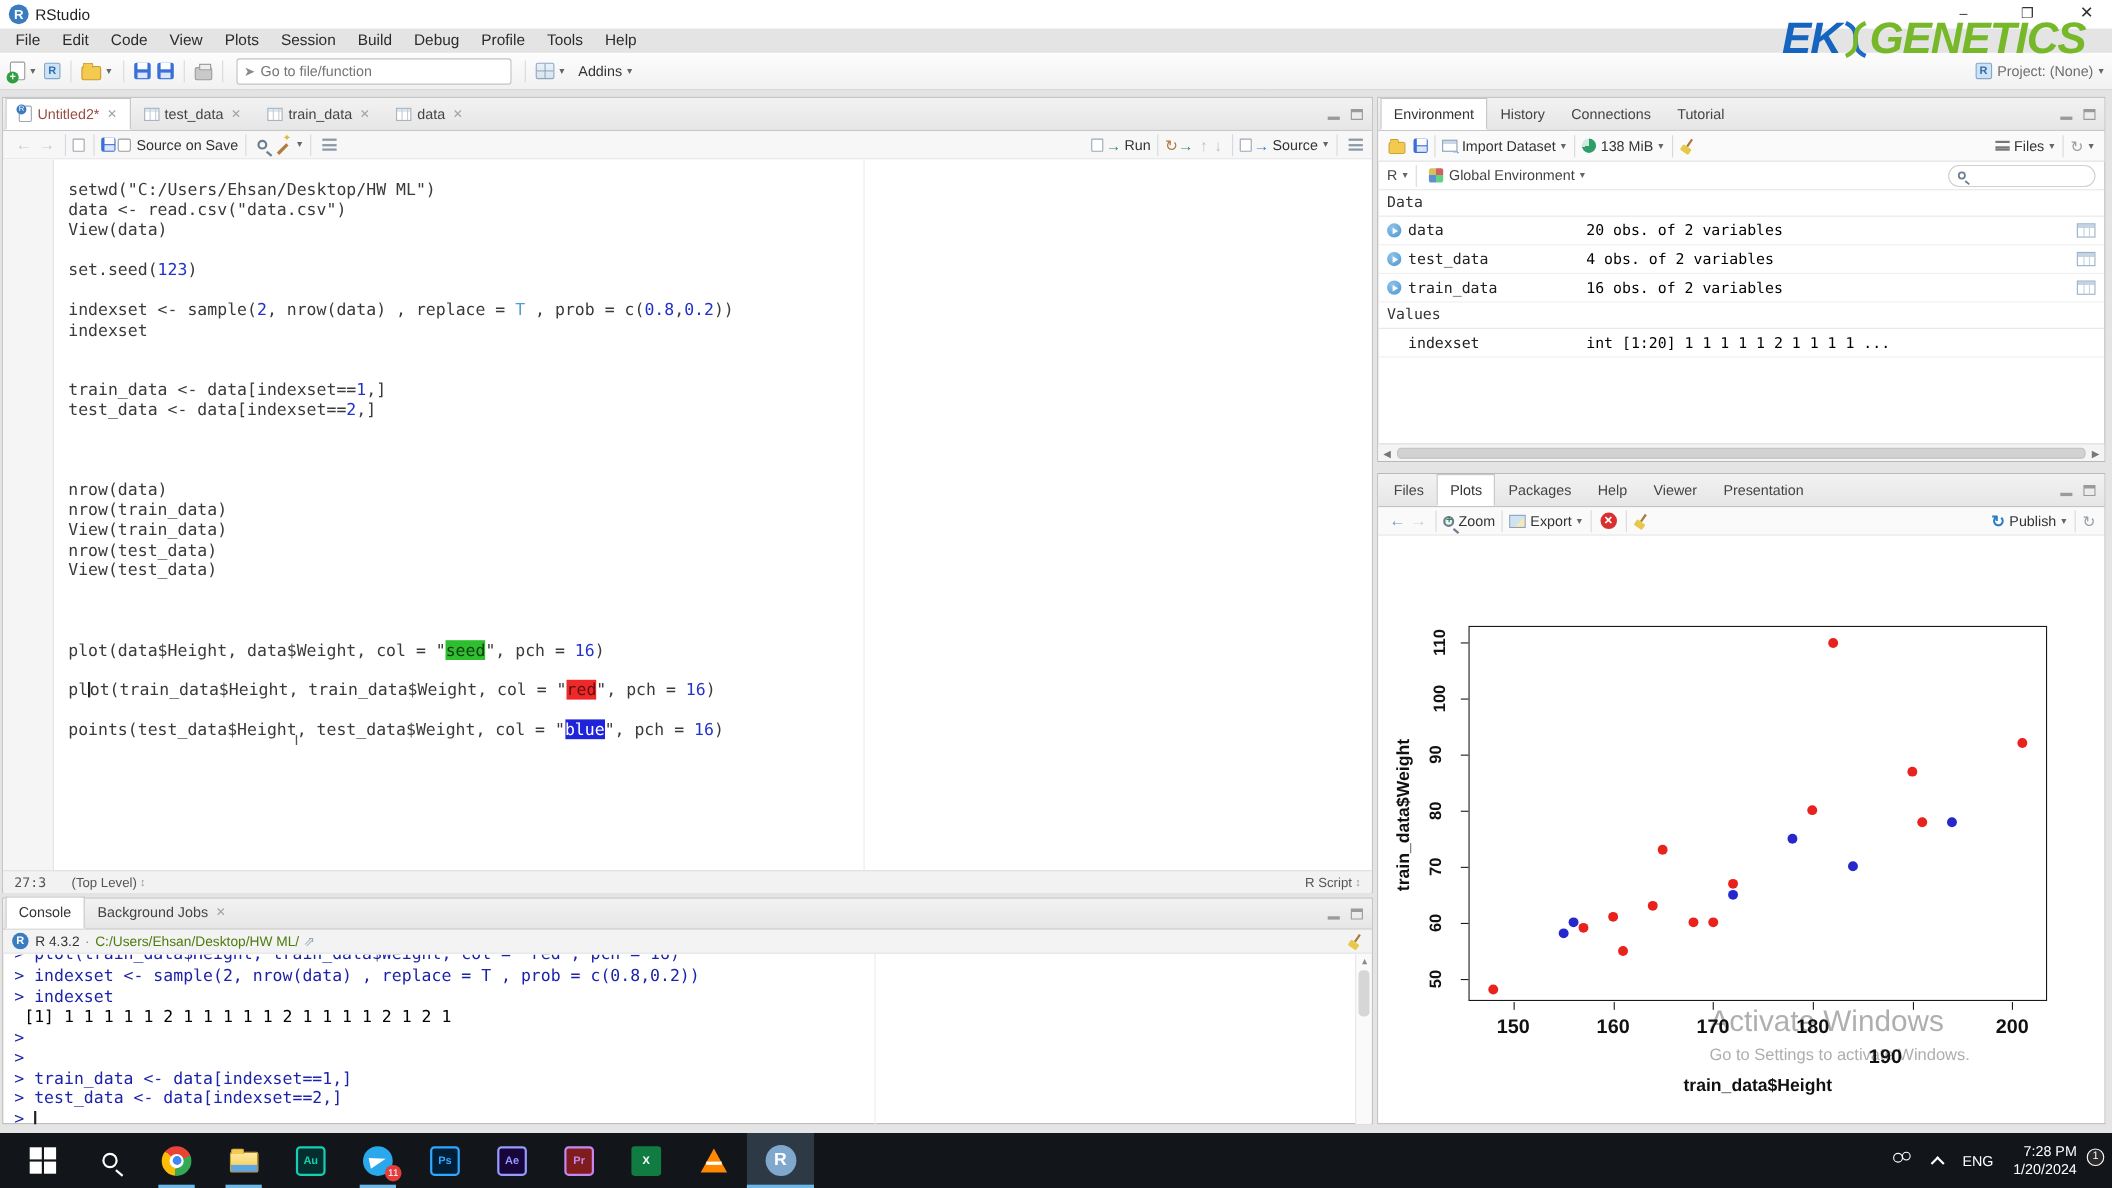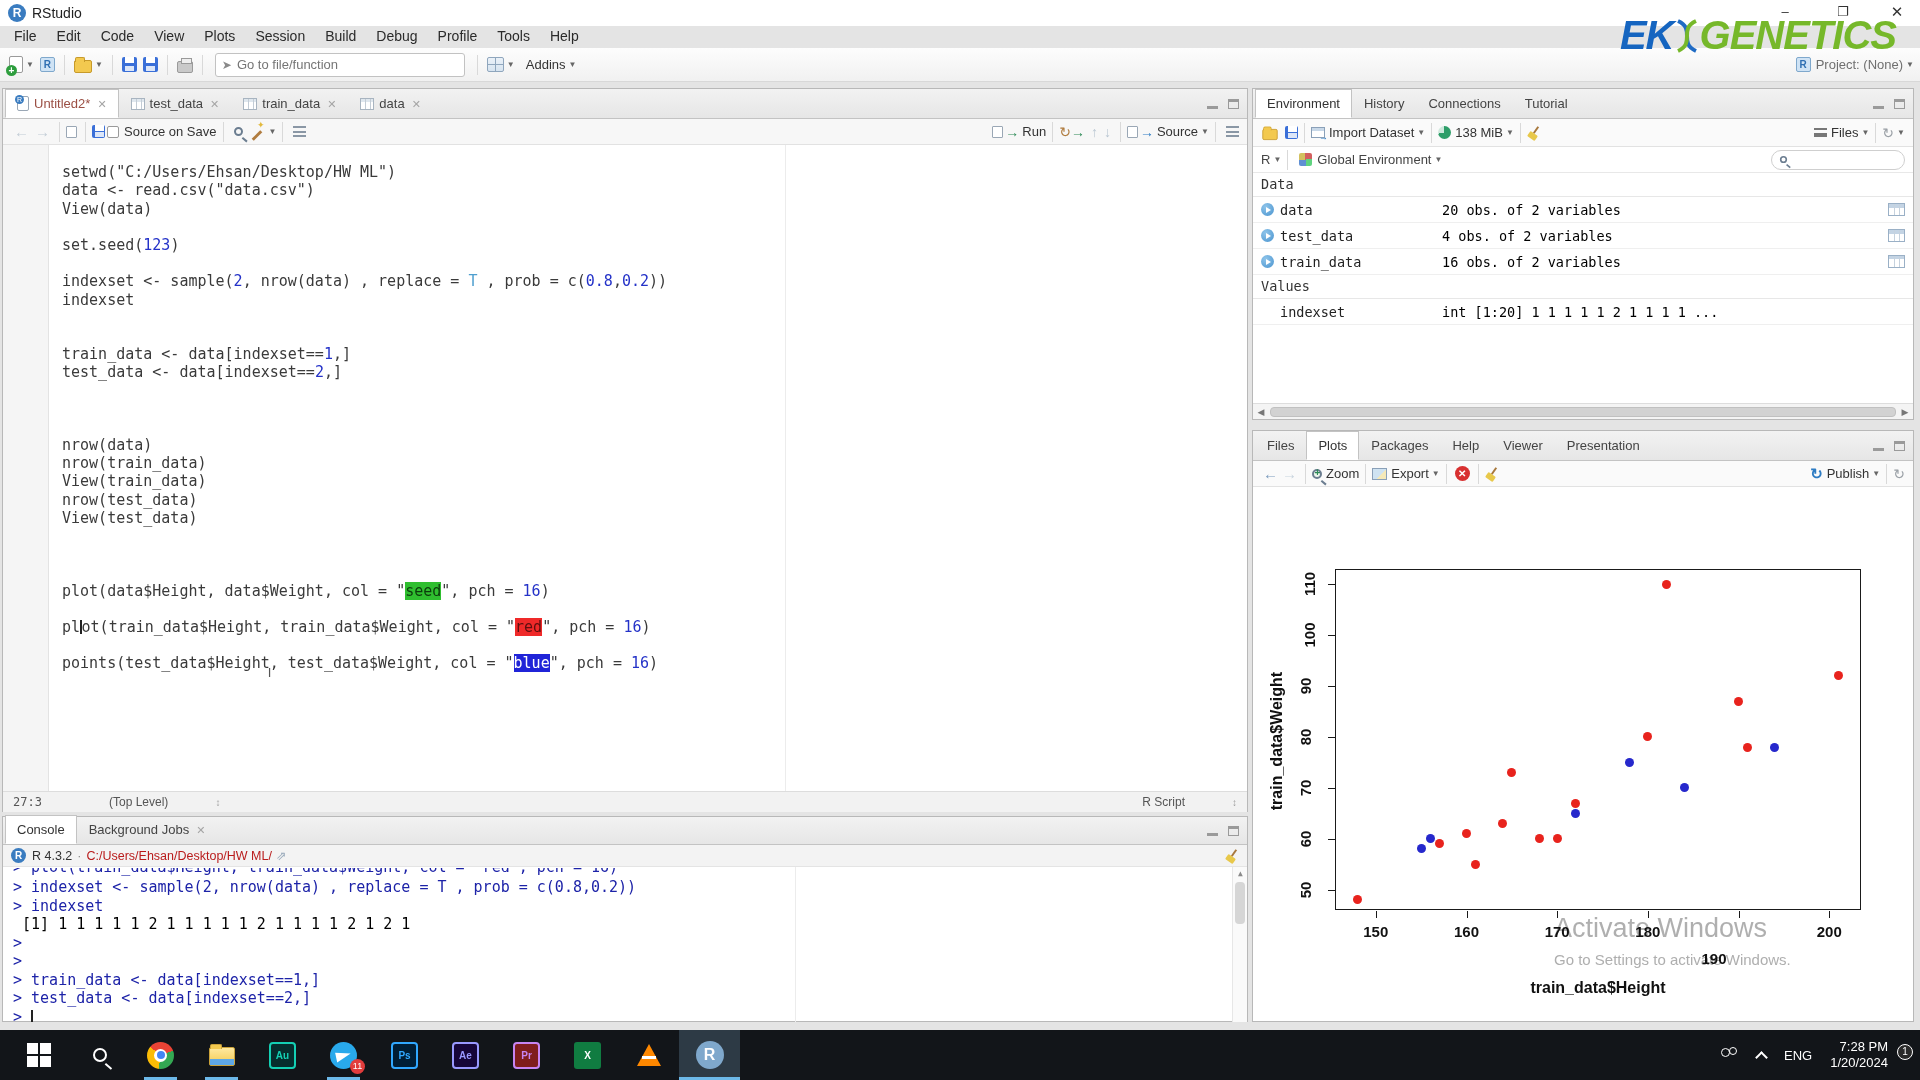--- a/index.html
+++ b/index.html
@@ -105,21 +105,21 @@
   .codeline .ln { width:46px; flex:none; text-align:right; padding-right:9px; color:#9c9c9c; font-size:13px;
     background:#f5f5f5; border-right:1px solid #e3e3e3; }
   .codeline .ct { padding-left:13px; }
   .seg-n { color:#2432c8; } .seg-k { color:#4f9fcf; }
   .seg-gchip { background:#2fbe2f; color:#0c3b0c; }
   .seg-rchip { background:#ef2929; color:#5e0f0f; }
   .seg-bchip { background:#2024d8; color:#fff; }
   .cursorbar { display:inline-block; width:1.5px; height:14px; background:#222; vertical-align:-2px; }
   #ibeam { position:absolute; left:262px; top:520px; width:9px; height:15px; color:#555; font-size:13px; text-align:center; }
   #srcstatus { height:21px; border-top:1px solid #ddd; background:#f2f2f2; display:flex; align-items:center;
-    font-size:12px; color:#555; padding:0 10px;gap:44px; }
+    font-size:12px; color:#555; padding:0 10px; }
   #srcstatus .pos { width:52px; }
   .udmini { color:#999; font-size:10px; margin-left:3px; }
 
   
   #conhdr { height:22px; background:#f3f3f3; border-bottom:1px solid #e4e4e4; display:flex; align-items:center;
     padding:0 8px; font-size:12.5px; }
   .ricon-sm { width:15px; height:15px; border-radius:50%; background:#3a7cc0; color:#fff; font-size:10px;
     font-weight:bold; text-align:center; line-height:15px; margin-right:6px; }
   #conout { position:relative; height:155px; padding:1px 0 0 10px; font-family:"DejaVu Sans Mono",monospace;
     font-size:15px; overflow:hidden; }
@@ -176,21 +176,21 @@
     transform:rotate(40deg); transform-origin:0 0; }
   .img-ic { width:15px; height:12px; border:1px solid #8aa0b8; background:linear-gradient(135deg,#cfe3f2 60%,#f5e9b8 60%); margin-right:4px; }
   .redx { width:15px; height:15px; border-radius:50%; background:#d83030; color:#fff; font-size:10px; font-weight:bold;
     text-align:center; line-height:15px; margin:0 2px; }
   .pub-ic { color:#2e7cc3; font-size:15px; font-weight:bold; margin-right:4px; }
   #plotarea { position:relative; height:534px; background:#fff; overflow:hidden; }
   #plotbox { position:absolute; left:82px; top:82px; width:526px; height:341px; border:1.2px solid #1a1a1a; }
   .pt { position:absolute; width:9px; height:9px; border-radius:50%; }
   .xtickmark { position:absolute; width:1px; height:7px; background:#1a1a1a; top:424px; }
   .ytickmark { position:absolute; width:7px; height:1px; background:#1a1a1a; left:75px; }
-  .xticklab { position:absolute; top:436px; font-size:15px; font-weight:600; color:#111; transform:translateX(-50%); }
+  .xticklab { position:absolute; top:436px; font-size:18px; font-weight:600; color:#111; transform:translateX(-50%); }
   .yticklab { position:absolute; left:44px; font-size:15px; font-weight:600; color:#111;
     transform:translateY(-50%) rotate(-90deg); }
   #xlabel { position:absolute; top:492px; left:82px; width:526px; text-align:center; font-size:16px; font-weight:bold; color:#111; }
   #ylabel { position:absolute; left:-56px; top:245px; width:160px; text-align:center; transform:rotate(-90deg);
     font-size:16px; font-weight:bold; color:#111; }
   #wm1 { position:absolute; left:301px; top:426px; font-size:27px; color:rgba(155,155,155,.8); }
   #wm2 { position:absolute; left:301px; top:464px; font-size:15px; color:rgba(165,165,165,.9); }
 
   
   #taskbar { position:absolute; left:0; bottom:0; width:1920px; height:50px; background:#121519; display:flex; align-items:stretch; }
@@ -450,21 +450,21 @@
       </div>
     <div class="panebtns" style="top:8px;">
       <span class="pmin"></span>
       <span class="pmax"></span>
     </div>
   </div>
   <div id="conhdr">
     <span class="ricon-sm">R</span>
     <span style="color:#333;">R 4.3.2</span>
     <span style="color:#888;margin:0 5px;">·</span>
-    <span style="color:#b91c1c;">C:/Users/Ehsan/Desktop/HW ML/</span>
+    <span style="color:#4d7c0f;">C:/Users/Ehsan/Desktop/HW ML/</span>
     <span style="color:#9ab;margin-left:4px;">⇗</span>
     <span class="broom" style="margin-left:auto;"></span>
   </div>
   <div id="conout">
     <div id="conlines">
         <div class="clipwrap">
           <div class="conline cmd">&gt; plot(train_data$Height, train_data$Weight, col = "red", pch = 16)</div>
         </div>
         <div class="conline cmd">&gt; indexset &lt;- sample(2, nrow(data) , replace = T , prob = c(0.8,0.2))</div>
         <div class="conline cmd">&gt; indexset</div>

